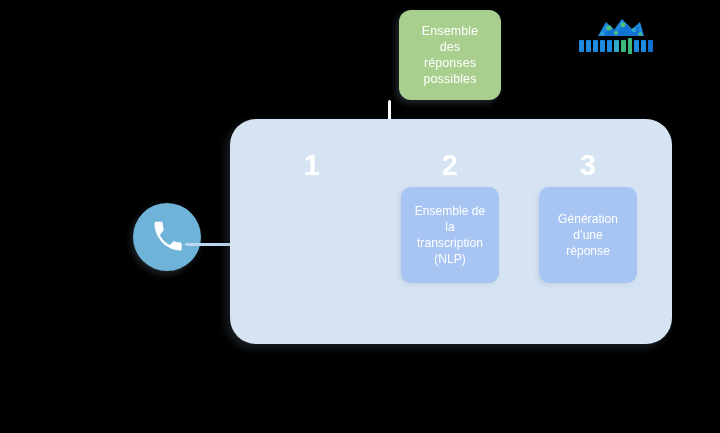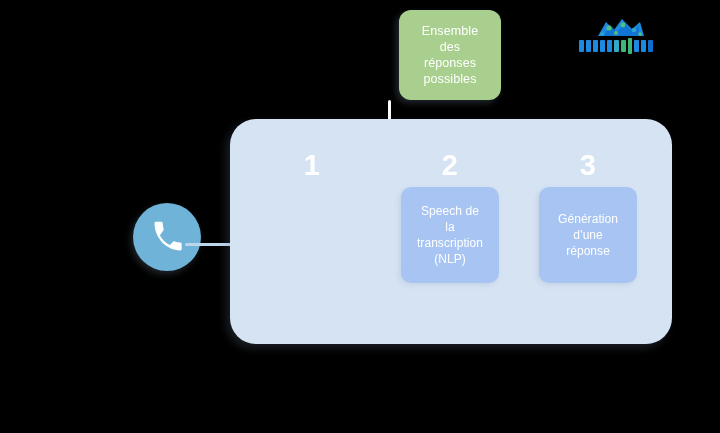--- a/index.html
+++ b/index.html
@@ -216,21 +216,21 @@
 
   <div class="panel"></div>
 
   <div class="step" id="step-1">
     <div class="step-num">1</div>
   </div>
 
   <div class="step" id="step-2">
     <div class="step-num">2</div>
     <div class="step-box">
-      <div class="step-label">Speech de
+      <div class="step-label">Ensemble de
 la
 transcription
 (NLP)</div>
     </div>
   </div>
 
   <div class="step" id="step-3">
     <div class="step-num">3</div>
     <div class="step-box">
       <div class="step-label">Génération

